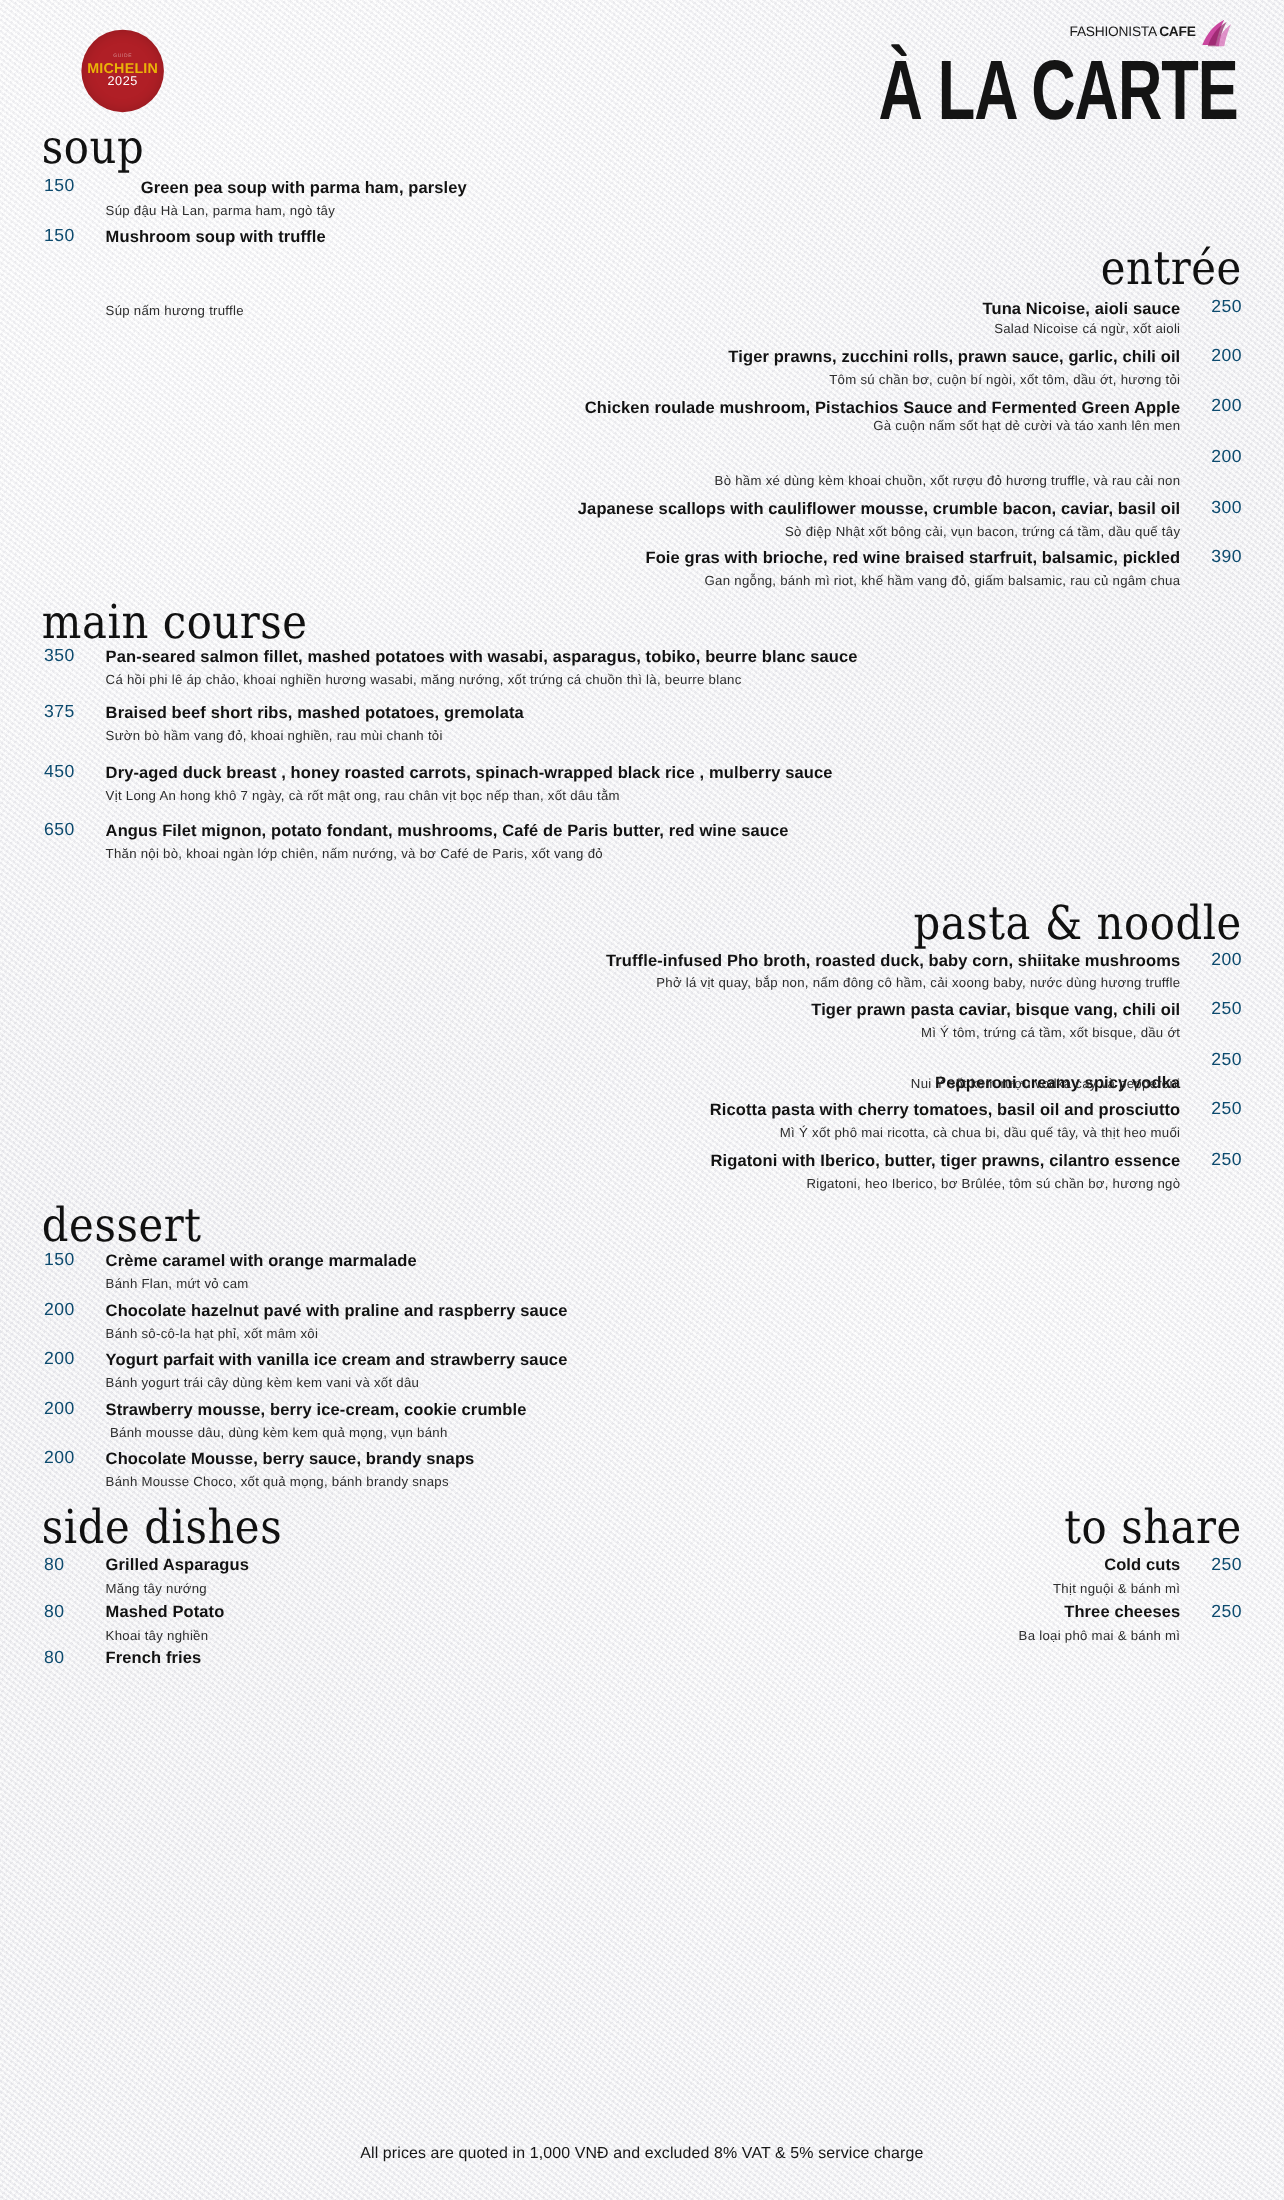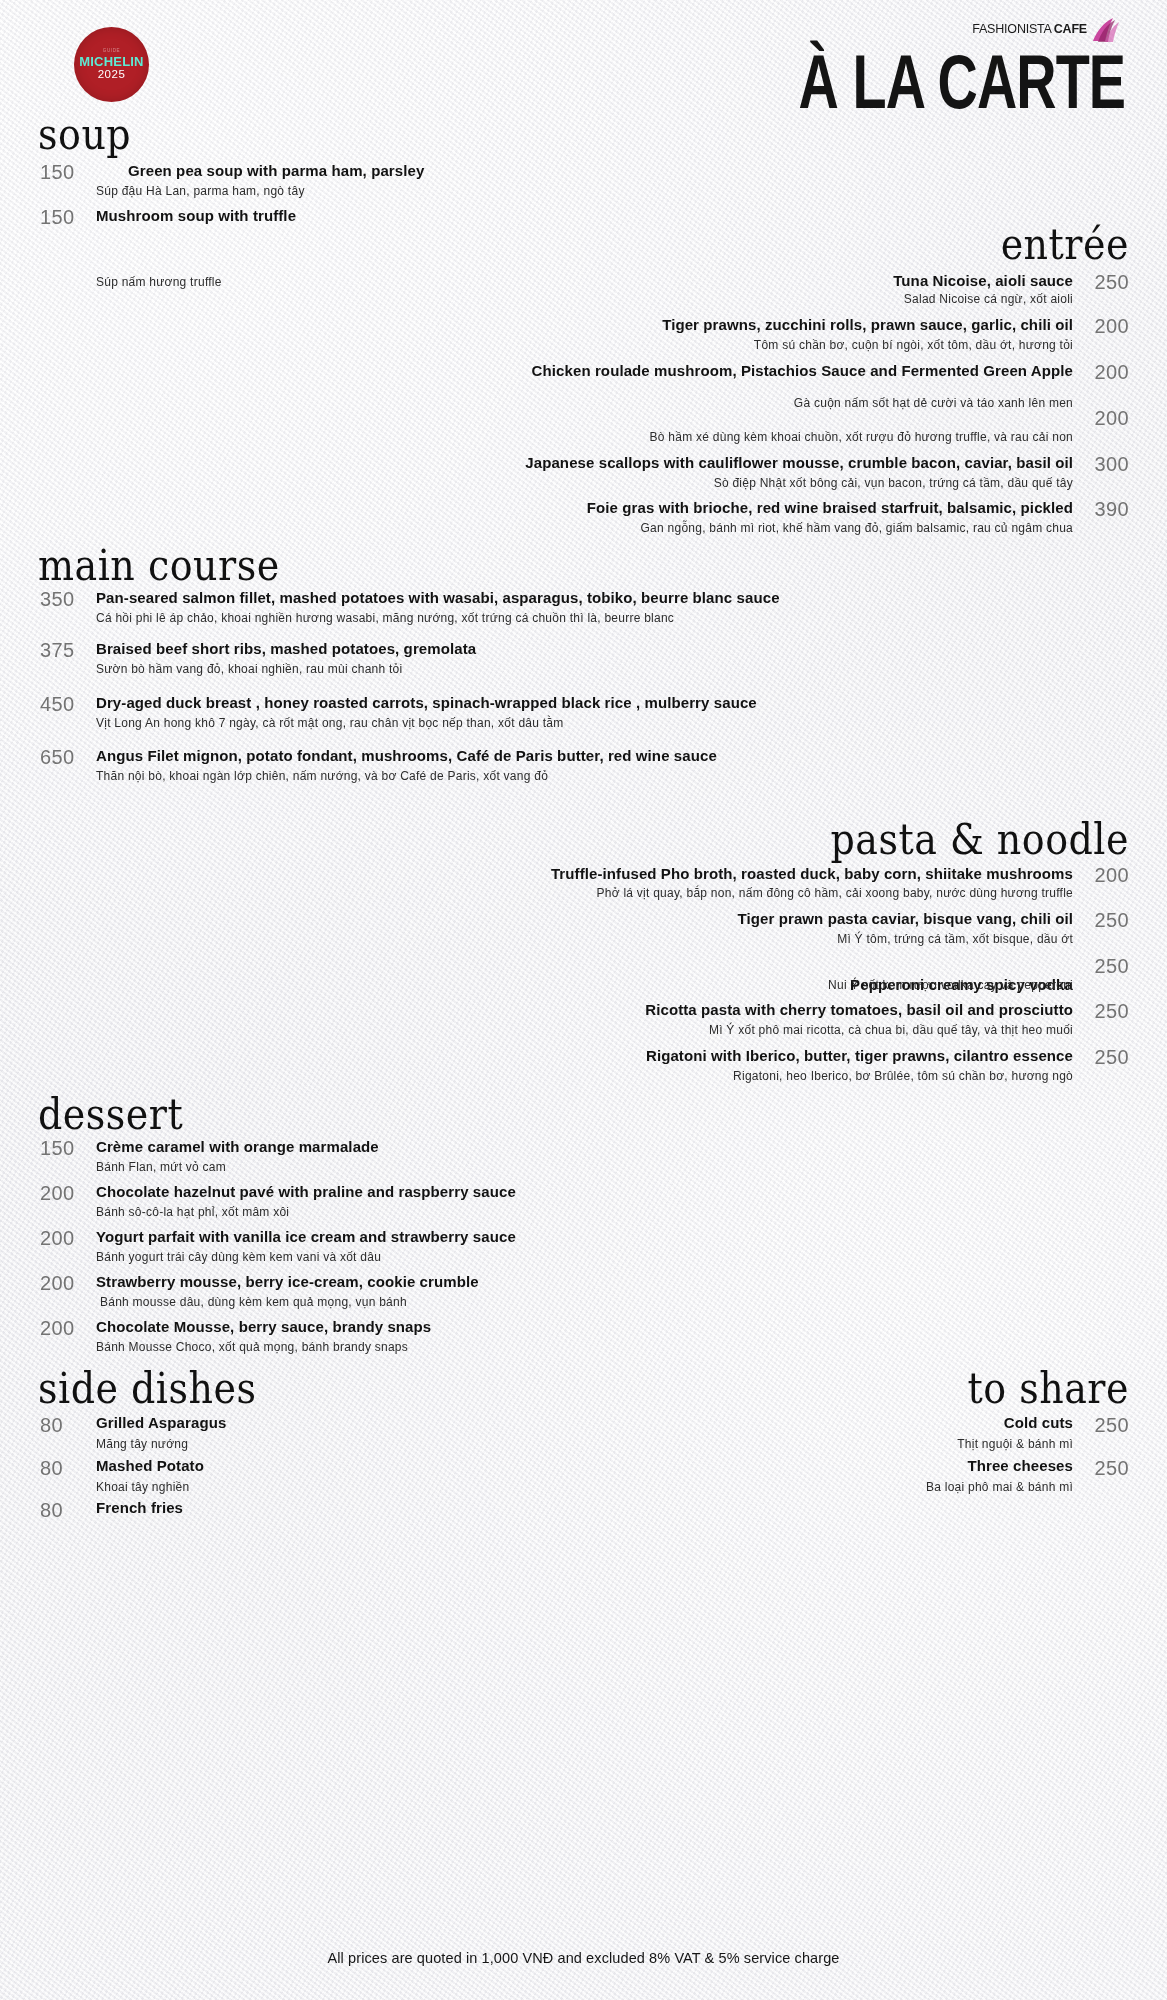--- a/index.html
+++ b/index.html
@@ -45,21 +45,21 @@
     box-shadow:inset 0 0 12px rgba(0,0,0,.18);
     display:flex; flex-direction:column;
     align-items:center; justify-content:center;
     line-height:1;
   }
   .michelin-top{
     font-size:4.5px; letter-spacing:.6px; color:rgba(255,255,255,.45);
     text-transform:uppercase; margin-bottom:2px;
   }
   .michelin-name{
-    font-size:13px; font-weight:700; color:#5eead4; letter-spacing:.2px;
+    font-size:13px; font-weight:700; color:#eab308; letter-spacing:.2px;
   }
   .michelin-year{
     font-size:11.5px; font-weight:400; color:#fff; margin-top:1px; letter-spacing:.5px;
   }
 
   .brand{
     position:absolute; right:46px; top:22px;
     display:flex; align-items:flex-start; gap:2px;
   }
   .brand-fashionista{
@@ -89,22 +89,22 @@
     color:#111;
     white-space:nowrap;
     transform:scaleY(1.12);
     letter-spacing:.5px;
   }
   .sec-head.left { left:38px; }
   .sec-head.right{ right:38px; text-align:right; }
 
   .price{
     position:absolute;
-    color:#737373;
-    font-size:20px;
+    color:#0c4a6e;
+    font-size:16px;
     font-weight:400;
     letter-spacing:.4px;
   }
   .name{
     position:absolute;
     color:#121212;
     font-size:15px;
     font-weight:700;
     letter-spacing:.1px;
   }
@@ -167,21 +167,21 @@
   <div class="price" style="right:38px; top:271px; width:40px; text-align:right;">250</div>
   <div class="name r-align" style="right:94px; top:272px;">Tuna Nicoise, aioli sauce</div>
   <div class="desc r-align" style="right:94px; top:292px;">Salad Nicoise cá ngừ, xốt aioli</div>
 
   <div class="price" style="right:38px; top:315px; width:40px; text-align:right;">200</div>
   <div class="name r-align" style="right:94px; top:316px;">Tiger prawns, zucchini rolls, prawn sauce, garlic, chili oil</div>
   <div class="desc r-align" style="right:94px; top:338px;">Tôm sú chần bơ, cuộn bí ngòi, xốt tôm, dầu ớt, hương tỏi</div>
 
   <div class="price" style="right:38px; top:361px; width:40px; text-align:right;">200</div>
   <div class="name r-align" style="right:94px; top:362px;">Chicken roulade mushroom, Pistachios Sauce and Fermented Green Apple</div>
-  <div class="desc r-align" style="right:94px; top:396px;">Gà cuộn nấm sốt hạt dẻ cười và táo xanh lên men</div>
+  <div class="desc r-align" style="right:94px; top:380px;">Gà cuộn nấm sốt hạt dẻ cười và táo xanh lên men</div>
 
   <div class="price" style="right:38px; top:407px; width:40px; text-align:right;">200</div>
   <div class="desc r-align" style="right:94px; top:430px;">Bò hầm xé dùng kèm khoai chuồn, xốt rượu đỏ hương truffle, và rau cải non</div>
 
   <div class="price" style="right:38px; top:453px; width:40px; text-align:right;">300</div>
   <div class="name r-align" style="right:94px; top:454px;">Japanese scallops with cauliflower mousse, crumble bacon, caviar, basil oil</div>
   <div class="desc r-align" style="right:94px; top:476px;">Sò điệp Nhật xốt bông cải, vụn bacon, trứng cá tầm, dầu quế tây</div>
 
   <div class="price" style="right:38px; top:498px; width:40px; text-align:right;">390</div>
   <div class="name r-align" style="right:94px; top:499px;">Foie gras with brioche, red wine braised starfruit, balsamic, pickled</div>

